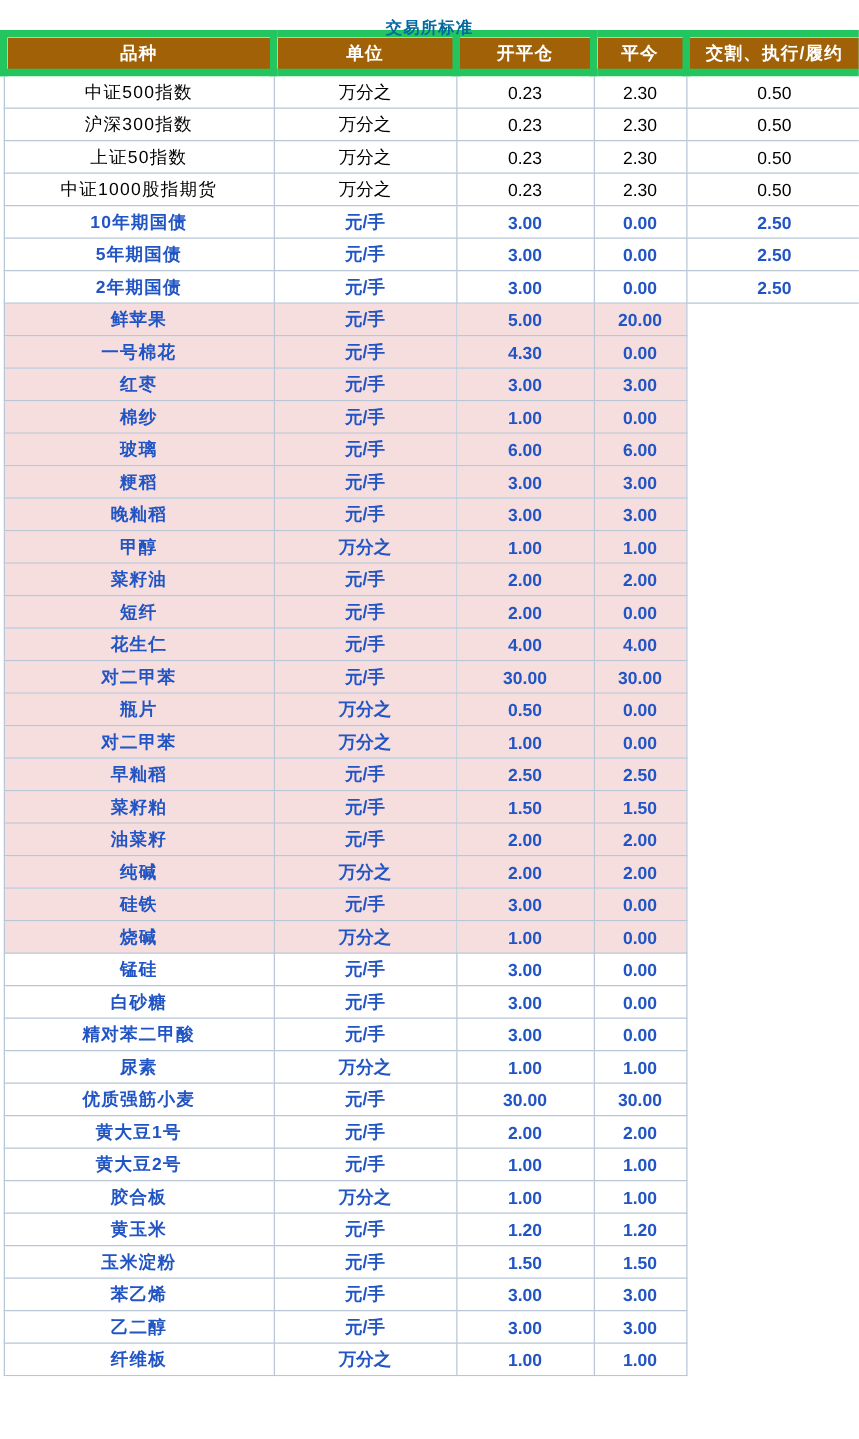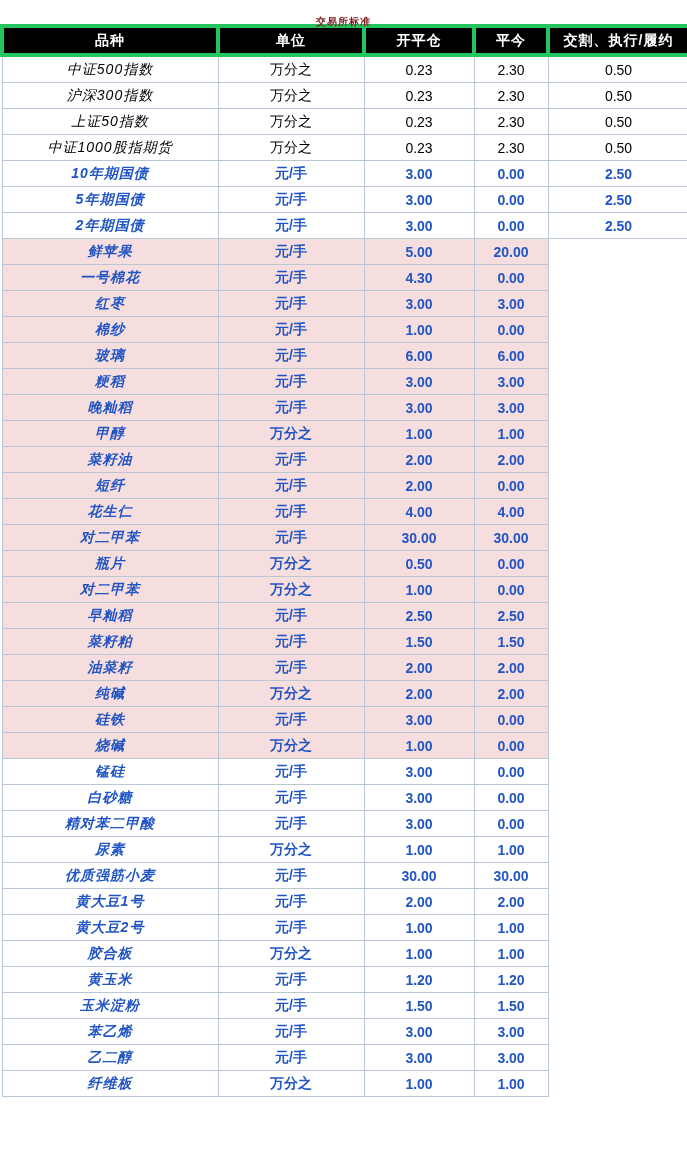--- a/index.html
+++ b/index.html
@@ -16,22 +16,22 @@
     position: relative;
   }
   .title-row {
     height: 24px;
     display: flex;
     align-items: center;
     justify-content: center;
     background: #ffffff;
   }
   .title-text {
-    color: #7f1d1d;
-    font-size: 10px;
+    color: #0369a1;
+    font-size: 13px;
     font-weight: bold;
     letter-spacing: 1px;
     font-family: "Liberation Sans", sans-serif;
     margin-top: 20px;
   }
   table {
     border-collapse: collapse;
     width: 687px;
     table-layout: fixed;
   }
@@ -44,46 +44,46 @@
     border: 1px solid #b9c6d6;
     height: 25px;
     padding: 0;
     text-align: center;
     vertical-align: middle;
     font-size: 14px;
     overflow: hidden;
     white-space: nowrap;
   }
   thead th {
-    background: #000000;
+    background: #a16207;
     color: #ffffff;
     font-weight: bold;
     font-size: 14px;
-    border: 4px solid #22c55e;
+    border: 6px solid #22c55e;
     letter-spacing: 1px;
   }
   tbody tr td {
     background: #f7dede;
     color: #2255c4;
     font-weight: bold;
   }
   tbody tr.plain td {
     background: #ffffff;
     color: #000000;
     font-weight: normal;
   }
   tbody tr.plainblue td {
     background: #ffffff;
     color: #2255c4;
     font-weight: bold;
   }
   td.num {
     font-family: "Liberation Sans", sans-serif;
   }
-  td.name { letter-spacing: 1px; font-style: italic; }
+  td.name { letter-spacing: 1px; }
   tbody tr td.empty-right {
     background: #ffffff;
     border-top: none;
     border-bottom: none;
     border-right: none;
   }
 </style>
 </head>
 <body>
 

